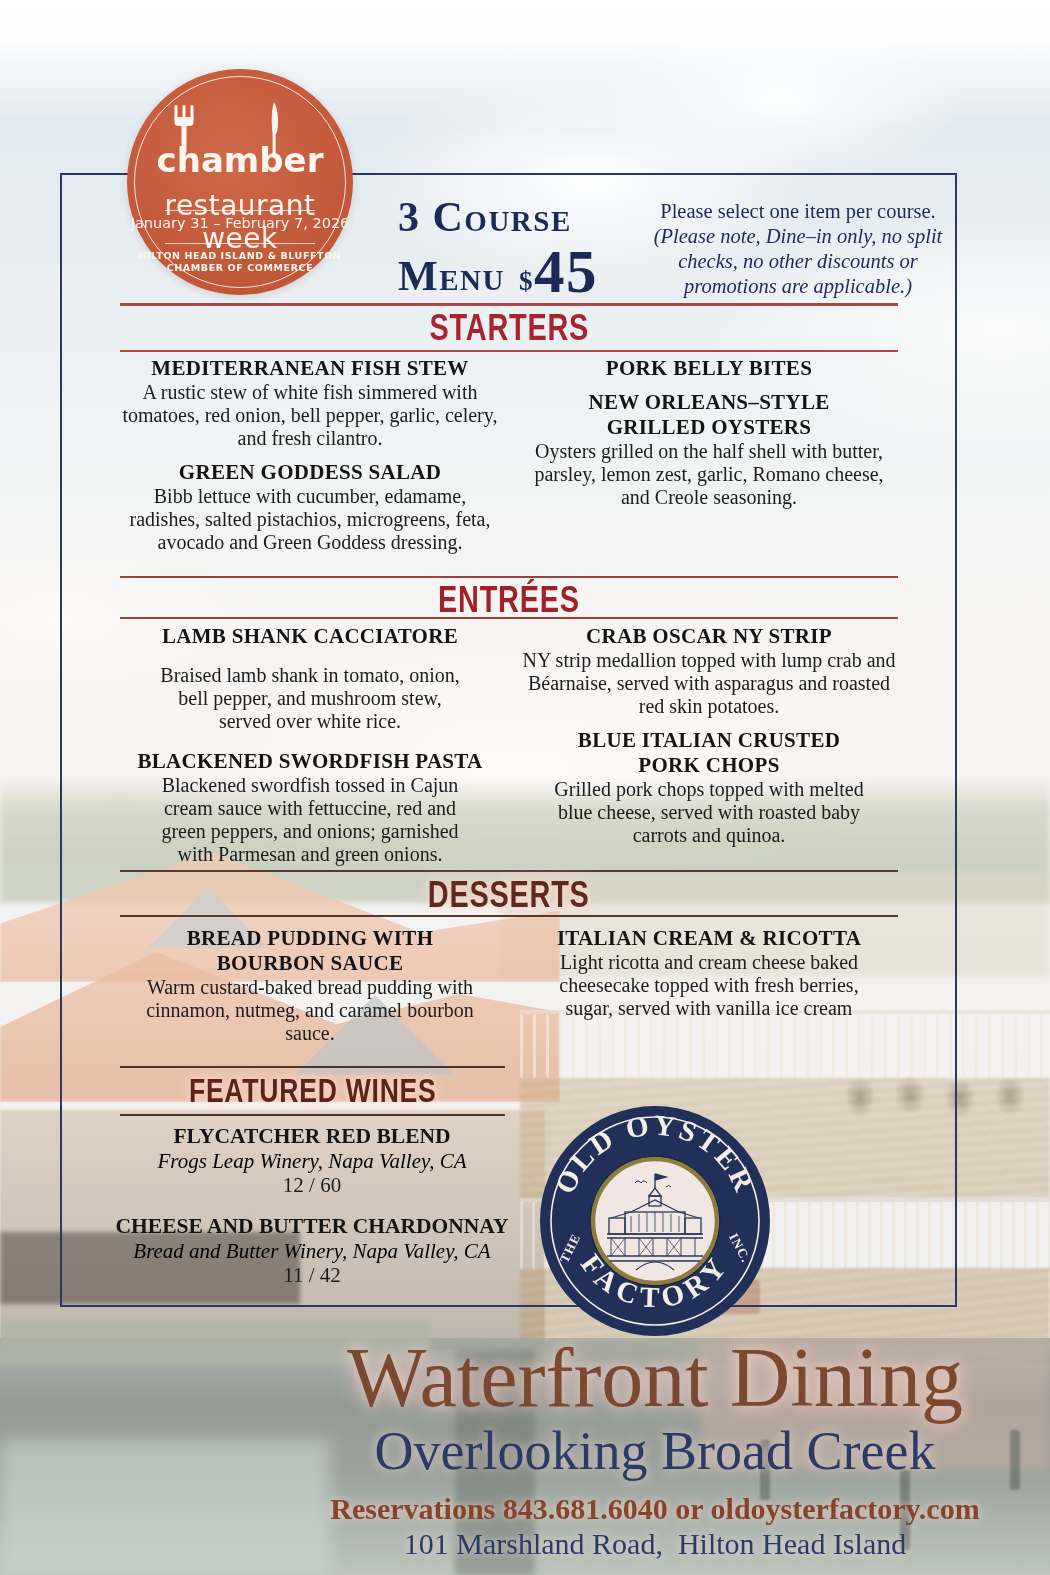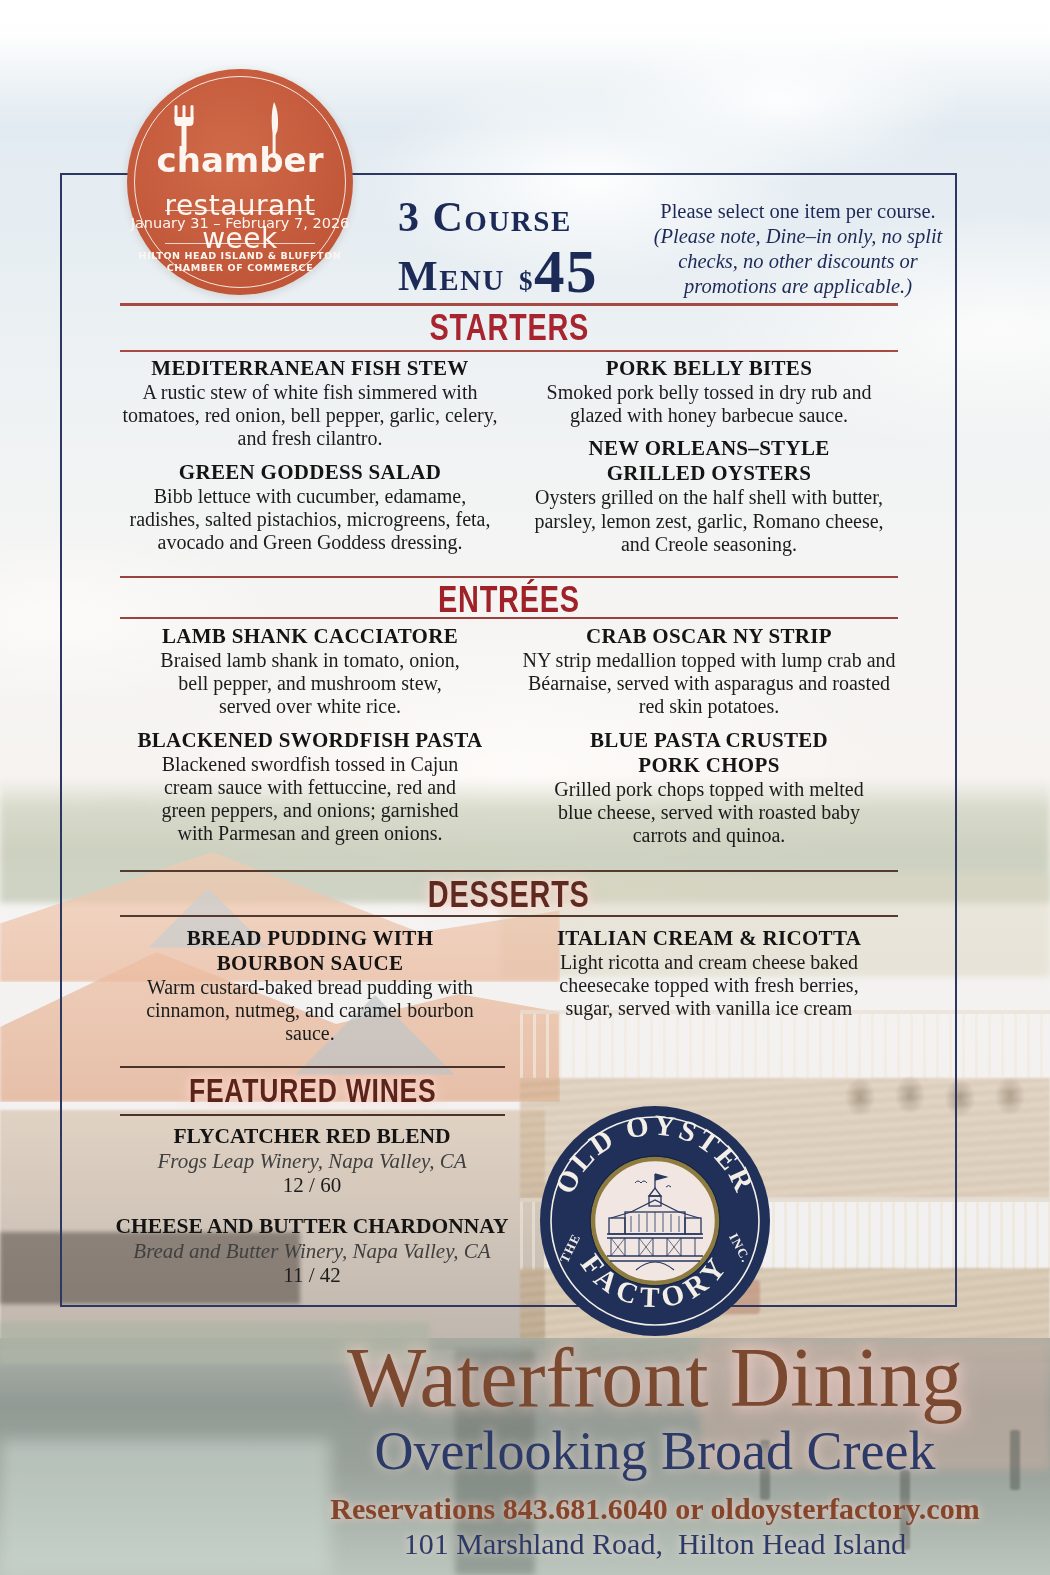--- a/index.html
+++ b/index.html
@@ -114,21 +114,21 @@
   .item .t:empty{display:none;}
   .item .d{font-size:20px;line-height:23.2px;color:#1c1c1c;}
 
   
   .wine-head{left:120px;width:385px;display:flex;justify-content:center;z-index:3;}
   .wine-head span{font-family:"Liberation Sans",sans-serif;font-weight:700;font-size:34px;
     transform:scaleX(.78);letter-spacing:1px;line-height:1;white-space:nowrap;}
   .wines{left:112px;width:400px;z-index:3;text-align:center;}
   .wine{margin-bottom:17px;}
   .wine .n{font-weight:700;font-size:21.5px;line-height:25px;color:#141414;}
-  .wine .w{font-style:italic;font-size:21px;line-height:24px;color:#404040;}
+  .wine .w{font-style:italic;font-size:21px;line-height:24px;color:#000000;}
   .wine .p{font-size:21px;line-height:24px;color:#1c1c1c;}
 
   
   .oof{left:538px;top:1104px;width:234px;height:234px;z-index:4;}
 
   
   .footer{left:270px;width:770px;text-align:center;z-index:3;}
   .f-head{top:1336px;font-size:84px;line-height:1;color:#7b4930;
     text-shadow:0 0 14px rgba(255,214,206,.9),0 0 26px rgba(255,214,206,.7);}
   .f-sub{top:1424px;font-size:54px;line-height:1;color:#2c3a68;
@@ -225,52 +225,51 @@
       <div class="d">A rustic stew of white fish simmered with tomatoes, red onion, bell pepper, garlic, celery, and fresh cilantro.</div>
     </div>
     <div class="item">
       <div class="t">GREEN GODDESS SALAD</div>
       <div class="d">Bibb lettuce with cucumber, edamame, radishes, salted pistachios, microgreens, feta, avocado and Green Goddess dressing.</div>
     </div>
   </div>
   <div class="abs col col-r" style="top:356px;">
     <div class="item">
       <div class="t">PORK BELLY BITES</div>
-      <div class="d">Smoked pork belly tossed in dry rub and glazed with honey barbecue sauce.</div>
     </div>
     <div class="item">
       <div class="t">NEW ORLEANS–STYLE</div>
       <div class="t">GRILLED OYSTERS</div>
       <div class="d">Oysters grilled on the half shell with butter, parsley, lemon zest, garlic, Romano cheese, and Creole seasoning.</div>
     </div>
   </div>
 
   <div class="abs rule red" style="left:120px;top:576px;width:778px;background:#9c423e;"></div>
   <div class="abs sec-head" style="top:581px;">
     <span style="color:#9e2227;">ENTRÉES</span>
   </div>
   <div class="abs rule red" style="left:120px;top:617px;width:778px;background:#9c423e;"></div>
 
   <div class="abs col col-l" style="top:624px;">
     <div class="item">
       <div class="t">LAMB SHANK CACCIATORE</div>
-      <div class="d" style="max-width:300px;margin:0 auto;">Braised lamb shank in tomato, onion, bell pepper, and mushroom stew, served over white rice.</div>
+      <div class="d" style="max-width:300px;margin:15px auto;">Braised lamb shank in tomato, onion, bell pepper, and mushroom stew, served over white rice.</div>
     </div>
     <div class="item">
       <div class="t">BLACKENED SWORDFISH PASTA</div>
       <div class="d" style="max-width:330px;margin:0 auto;">Blackened swordfish tossed in Cajun cream sauce with fettuccine, red and green peppers, and onions; garnished with Parmesan and green onions.</div>
     </div>
   </div>
   <div class="abs col col-r" style="top:624px;">
     <div class="item">
       <div class="t">CRAB OSCAR NY STRIP</div>
       <div class="d">NY strip medallion topped with lump crab and Béarnaise, served with asparagus and roasted red skin potatoes.</div>
     </div>
     <div class="item">
-      <div class="t">BLUE PASTA CRUSTED</div>
+      <div class="t">BLUE ITALIAN CRUSTED</div>
       <div class="t">PORK CHOPS</div>
       <div class="d" style="max-width:320px;margin:0 auto;">Grilled pork chops topped with melted blue cheese, served with roasted baby carrots and quinoa.</div>
     </div>
   </div>
 
   <div class="abs rule dark" style="left:120px;top:870px;width:778px;"></div>
   <div class="abs sec-head" style="top:876px;">
     <span class="halo" style="color:#5e2a20;">DESSERTS</span>
   </div>
   <div class="abs rule dark" style="left:120px;top:915px;width:778px;"></div>

